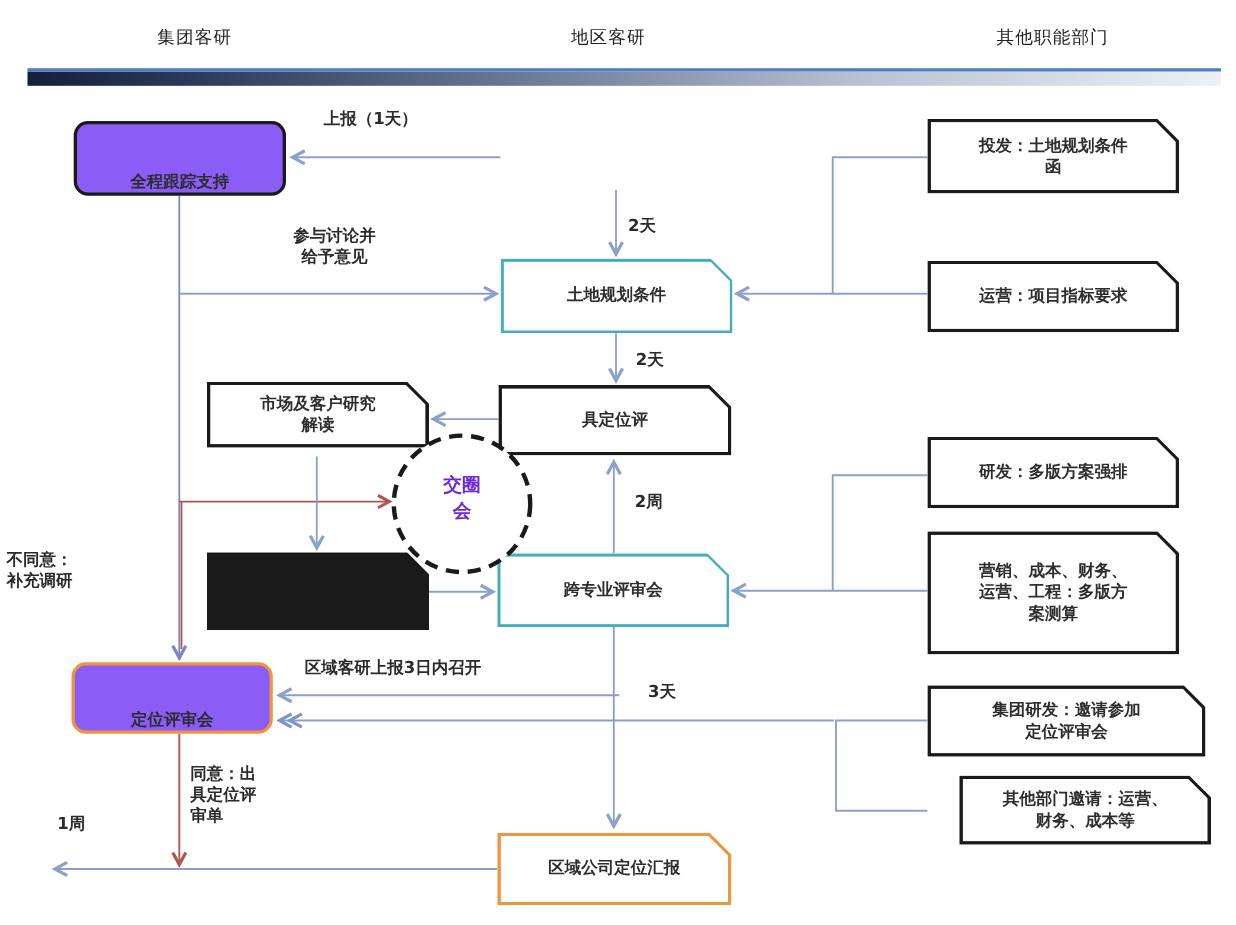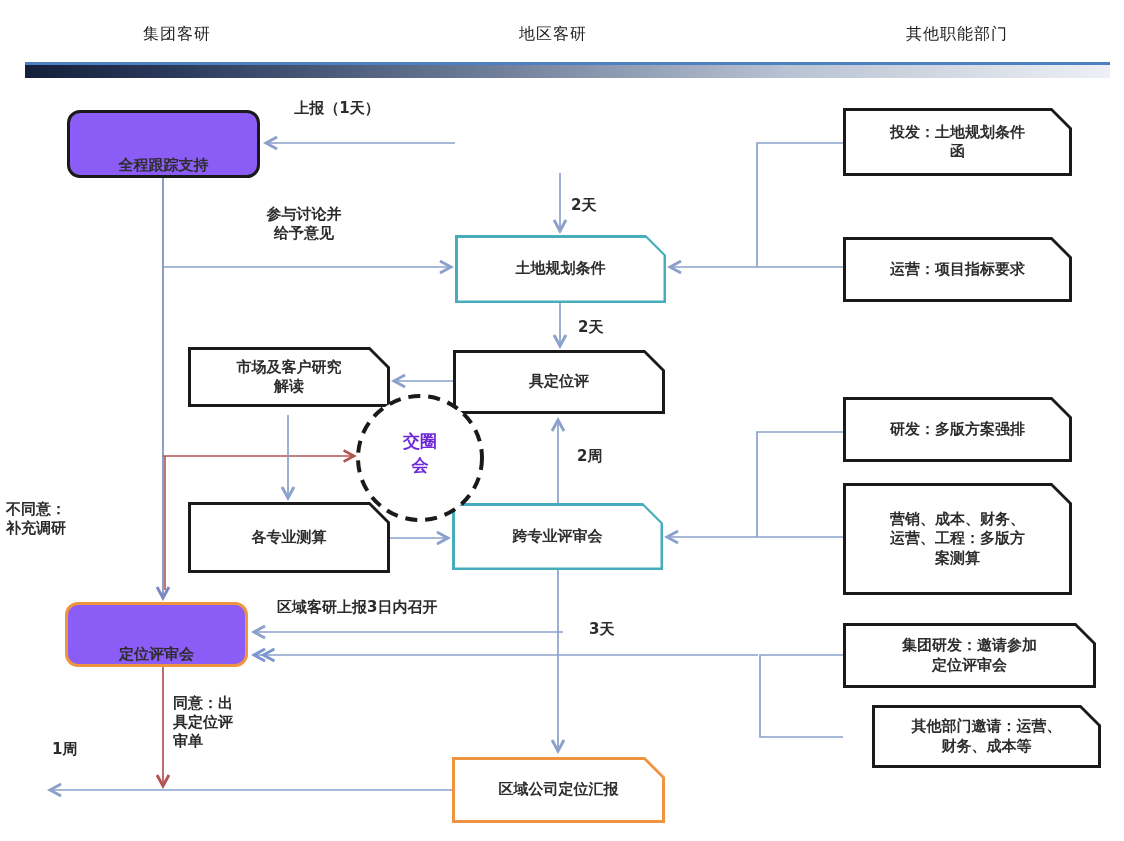--- a/index.html
+++ b/index.html
@@ -133,23 +133,20 @@
 
   <div class="card black" style="left:843px;top:397px;width:229px;height:65px;">
     <div class="bd"></div>
     <div class="face">
         <span class="nlabel">研发：多版方案强排</span>
       </div>
   </div>
 
   <div class="card black" style="left:188px;top:502px;width:202px;height:71px;">
     <div class="bd"></div>
-    <div class="face">
-        <span class="nlabel">各专业测算</span>
-      </div>
   </div>
 
   <div class="card teal" style="left:452px;top:503px;width:211px;height:67px;">
     <div class="bd"></div>
     <div class="face">
         <span class="nlabel">跨专业评审会</span>
       </div>
   </div>
 
   <div class="card black" style="left:843px;top:483px;width:229px;height:112px;">

